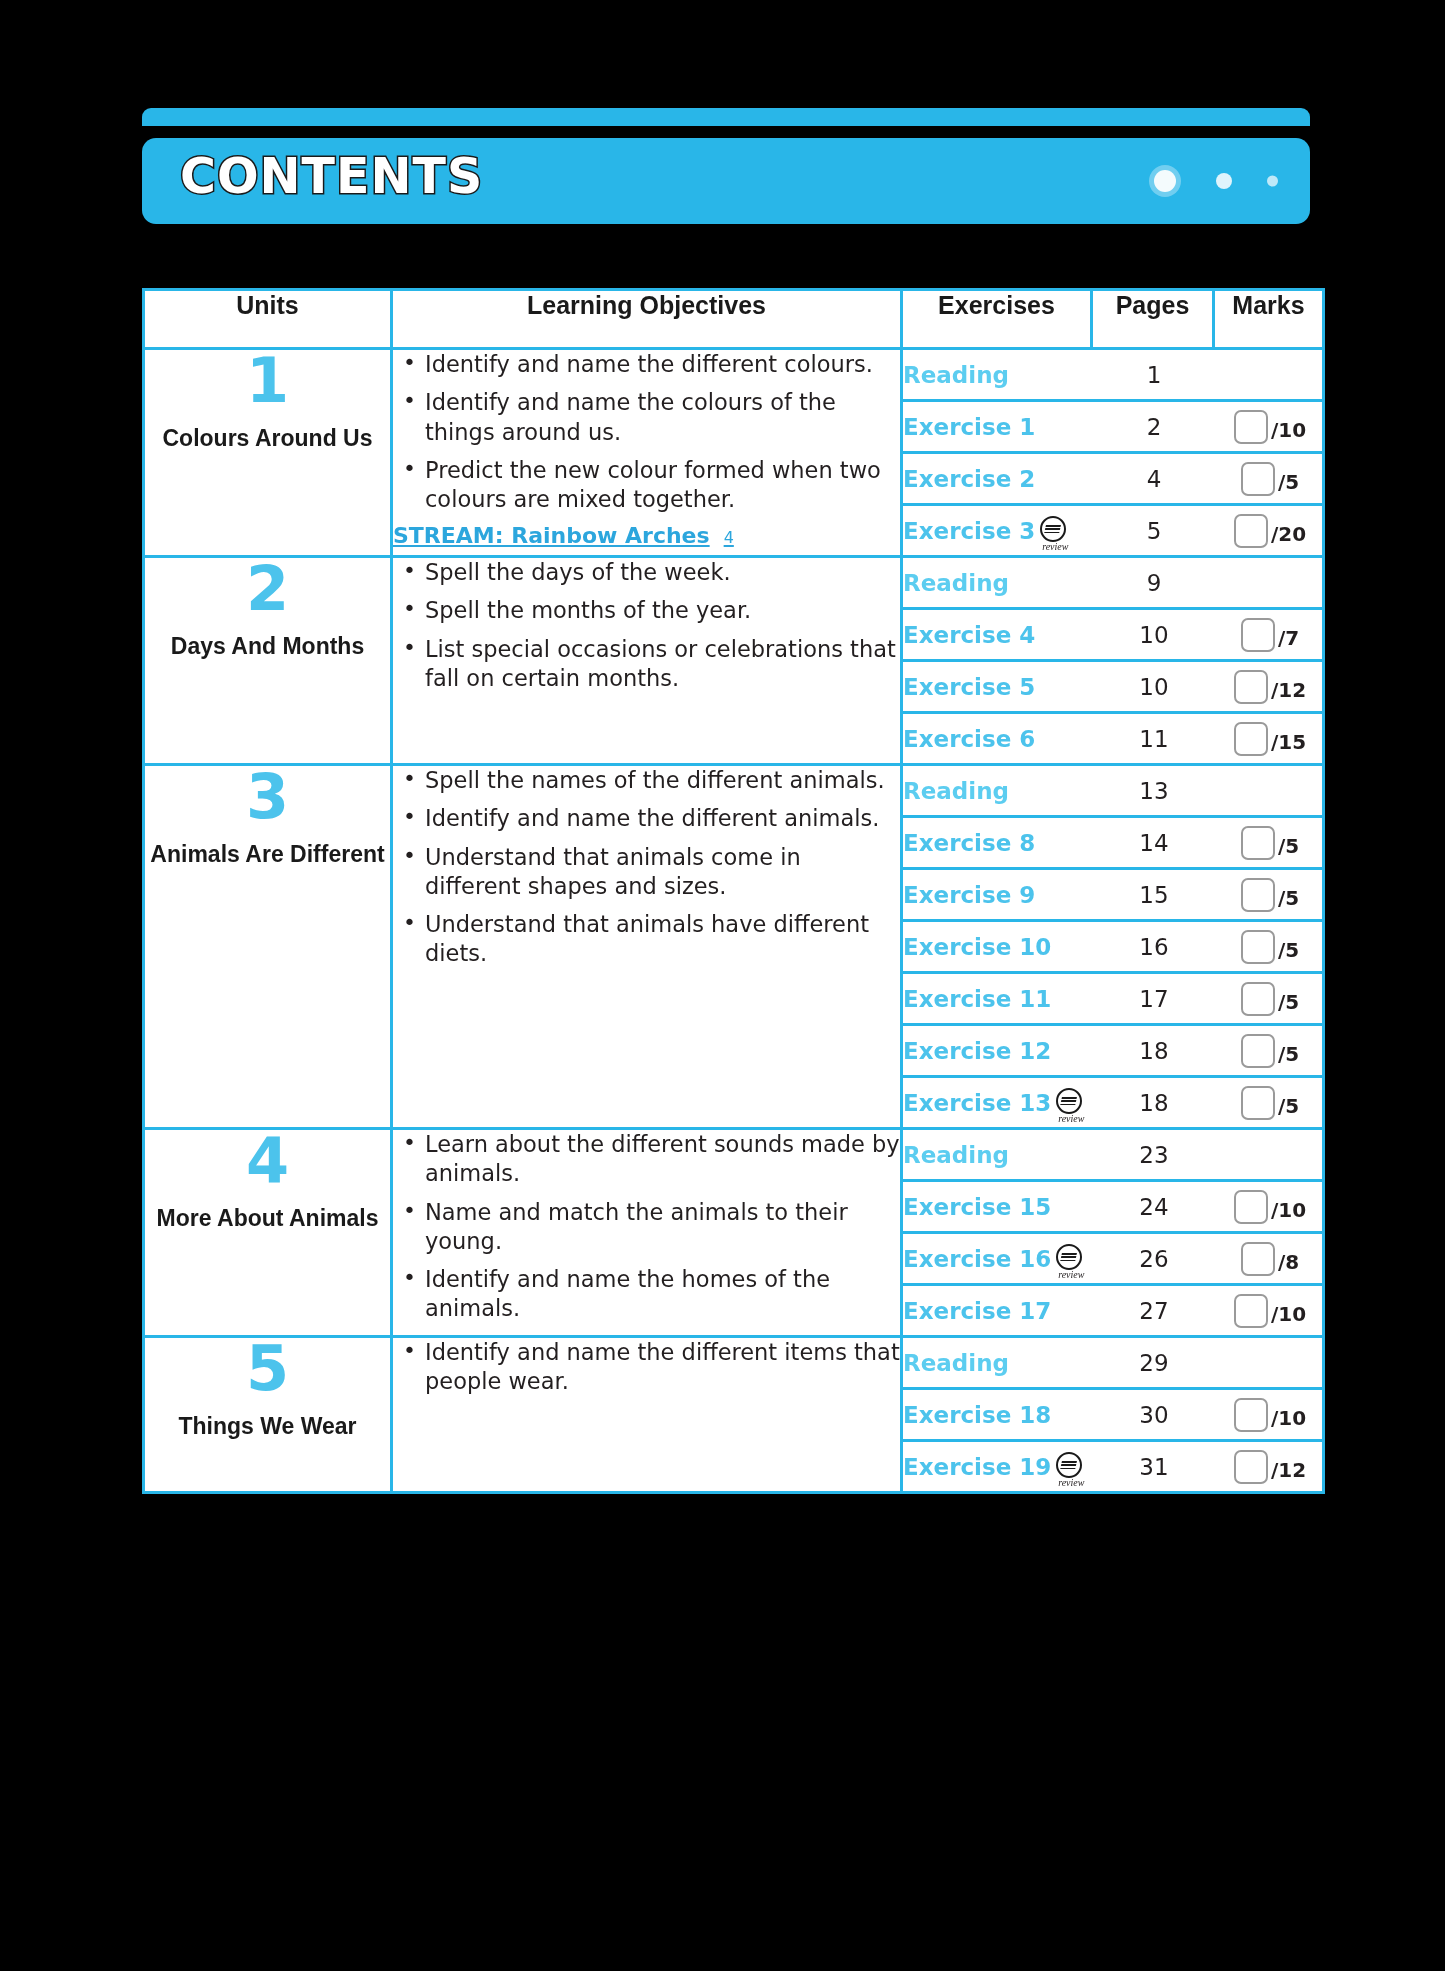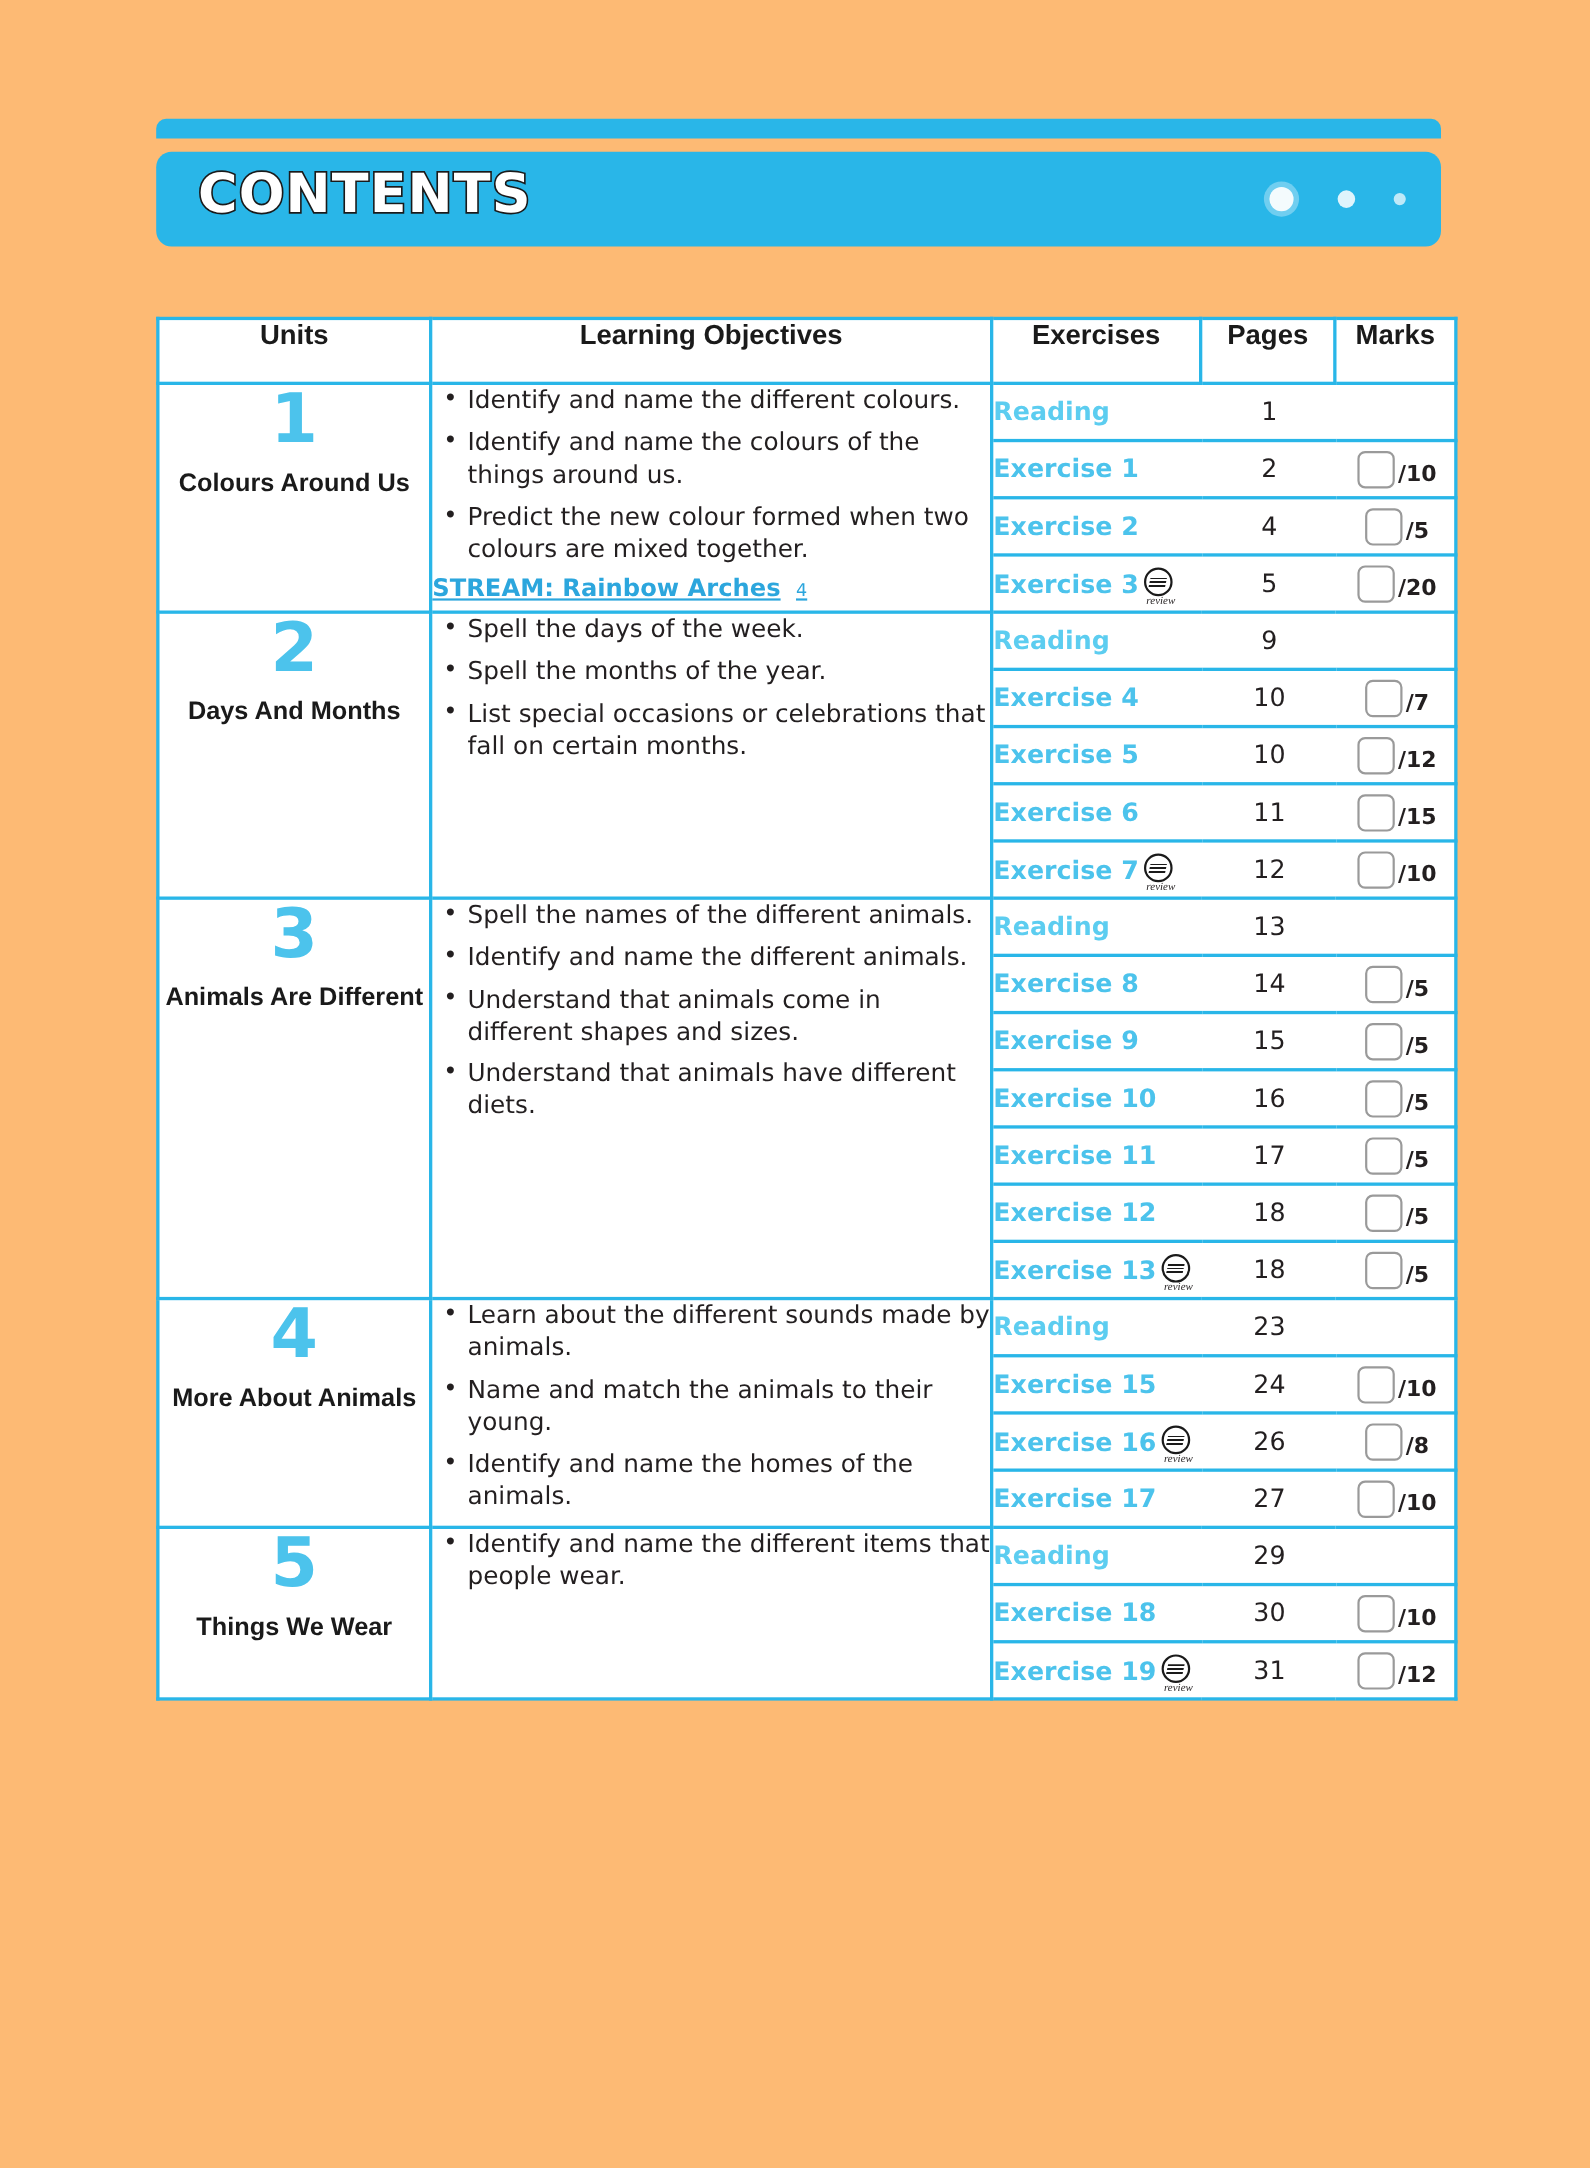--- a/index.html
+++ b/index.html
@@ -12,21 +12,21 @@
     height: 1971px;
     font-family: "Liberation Sans", sans-serif;
     position: relative;
     overflow: hidden;
   }
   .page {
     position: absolute;
     left: 0; top: 0;
     width: 1445px;
     height: 1971px;
-    background: #fdba74;
+    background: #000000;
   }
 
   
   .top-bar {
     position: absolute;
     left: 142px;
     top: 108px;
     width: 1168px;
     height: 18px;
     background: #29b6e8;
@@ -358,25 +358,20 @@
                   <tr>
                     <td class="ex"><span class="ex-label">Exercise 5</span></td>
                     <td class="pg">10</td>
                     <td class="mk"><span class="mark-box"></span><span class="mark-total">/12</span></td>
                   </tr>
                   <tr>
                     <td class="ex"><span class="ex-label">Exercise 6</span></td>
                     <td class="pg">11</td>
                     <td class="mk"><span class="mark-box"></span><span class="mark-total">/15</span></td>
                   </tr>
-                  <tr>
-                    <td class="ex"><span class="ex-label">Exercise 7</span><span class="review-badge"><span class="coin"></span><span class="rtext">review</span></span></td>
-                    <td class="pg">12</td>
-                    <td class="mk"><span class="mark-box"></span><span class="mark-total">/10</span></td>
-                  </tr>
                 </tbody>
               </table>
             </td>
           </tr>
           <tr>
             <td class="unit-cell">
               <div class="unit-num">3</div>
               <div class="unit-name">Animals Are Different</div>
             </td>
             <td class="obj-cell">

